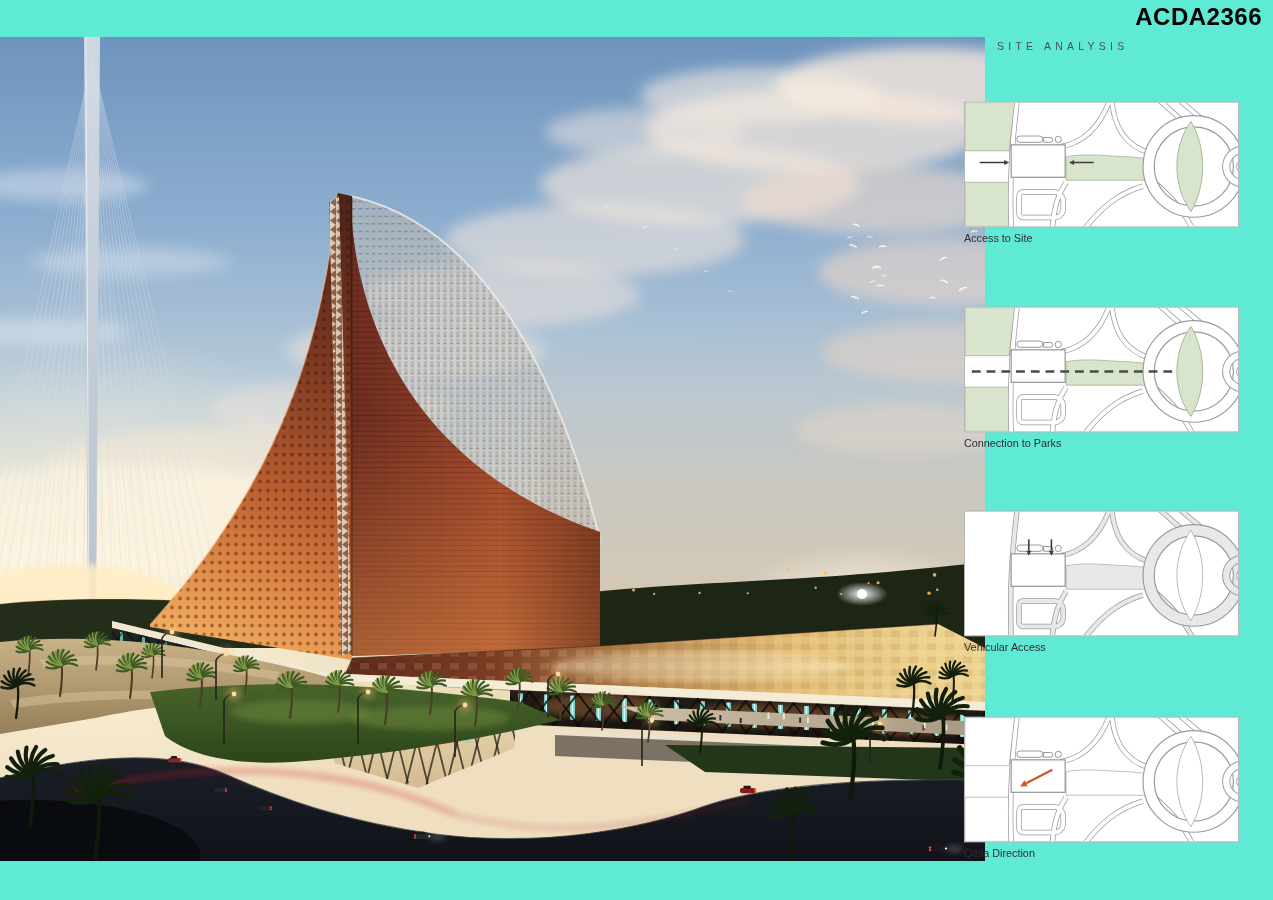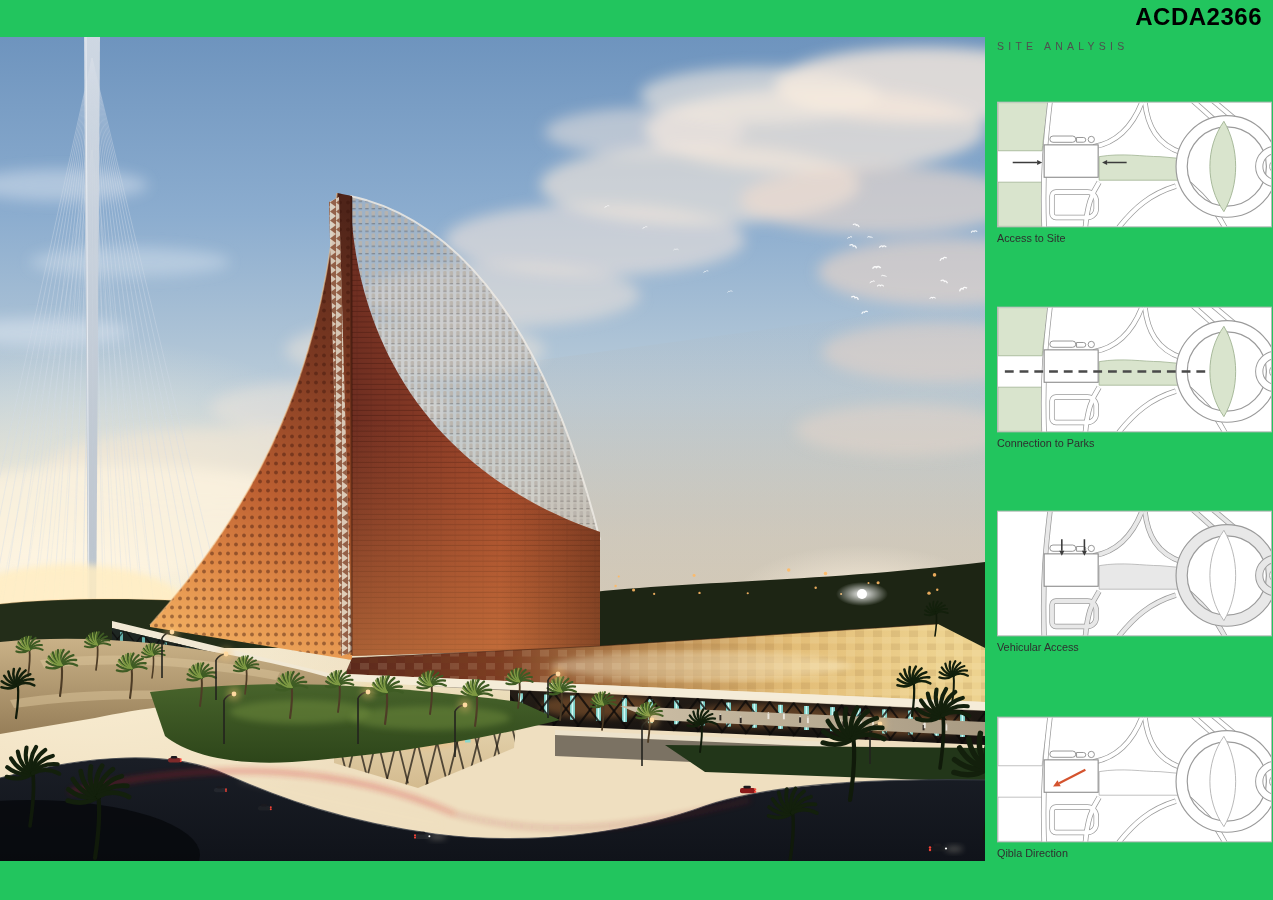--- a/index.html
+++ b/index.html
@@ -1,23 +1,23 @@
 <!DOCTYPE html>
 <html><head>
 <meta charset="utf-8">
 <style>
   html,body{margin:0;padding:0;background:#ffffff;}
-  .board{position:relative;width:1273px;height:900px;background:#22c55e;overflow:hidden;
+  .board{position:relative;width:1273px;height:900px;background:#5eead4;overflow:hidden;
          font-family:"Liberation Sans","DejaVu Sans",sans-serif;}
   .board-id{position:absolute;top:3px;right:11px;font-size:24px;font-weight:700;
             letter-spacing:.5px;color:#000;}
   .hero{position:absolute;left:0;top:37px;width:985px;height:824px;}
   .sidebar-title{position:absolute;left:997px;top:40px;font-size:11px;letter-spacing:4.5px;
                  color:#4f4f4f;font-weight:500;transform:scaleX(.95);transform-origin:left;}
-  .diagram{position:absolute;left:997px;width:275px;}
+  .diagram{position:absolute;left:964px;width:275px;}
   .diagram .map{width:275px;height:127px;display:block;}
   .diagram .cap{margin-top:4px;font-size:11.5px;color:#2f2f2f;transform:scaleX(.94);
                 transform-origin:left;white-space:nowrap;}
   #d1{top:101px}#d2{top:306px}#d3{top:510px}#d4{top:716px}
 </style>
 </head>
 <body>
 
 <div class="board">
 

